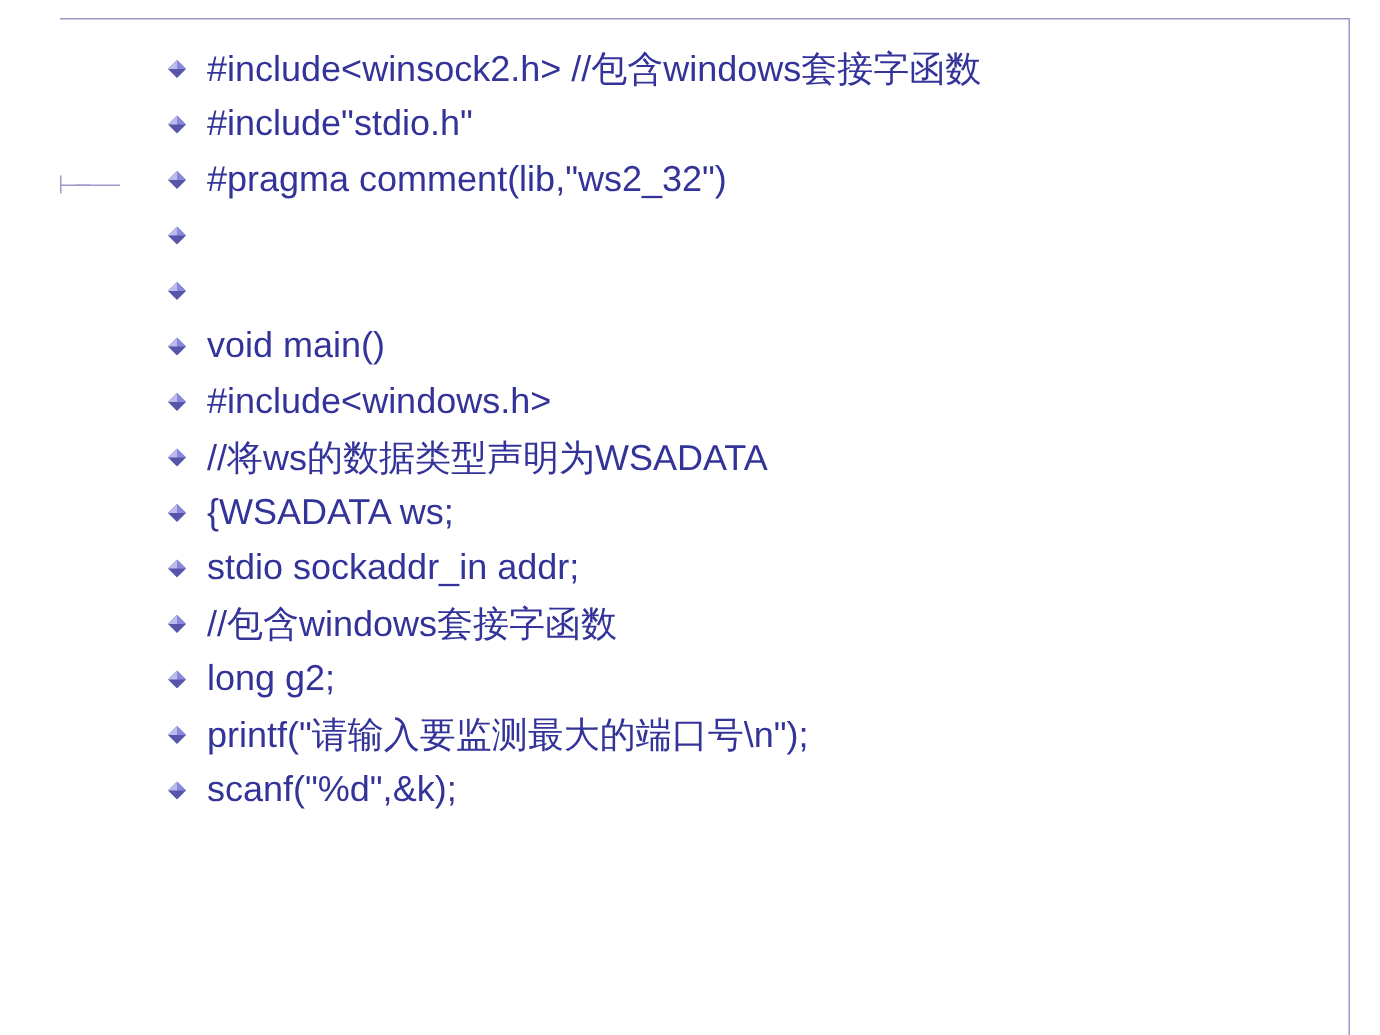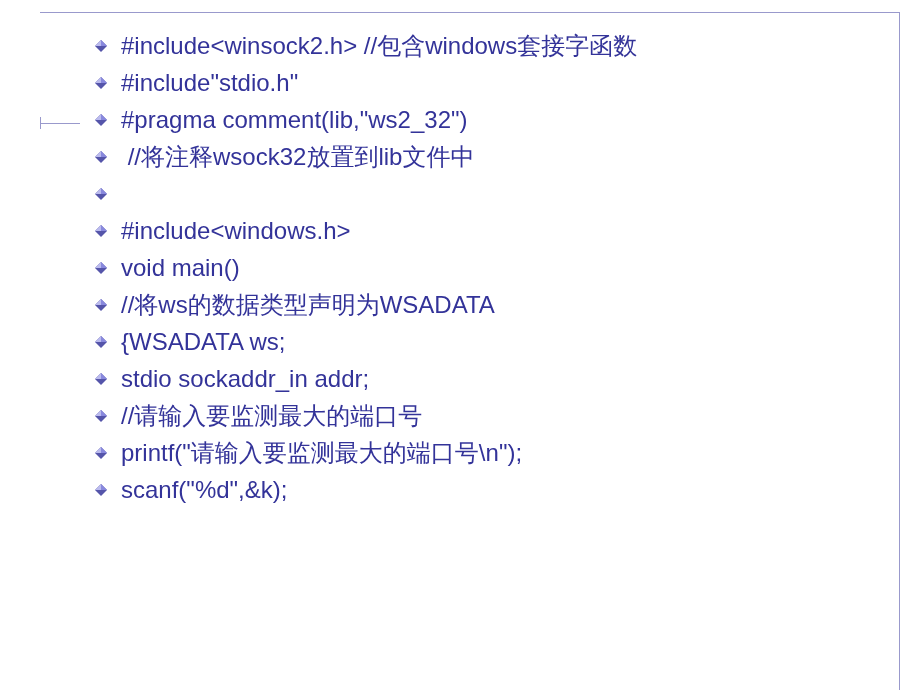--- a/index.html
+++ b/index.html
@@ -51,21 +51,21 @@
     position: absolute;
     left: 50px;
     top: 123px;
     width: 30px;
     height: 1px;
     background: #9999cc;
   }
   .content {
     position: absolute;
     top: 27px;
-    left: 95px;
+    left: 112px;
     right: 30px;
   }
   .line {
     display: flex;
     align-items: center;
     height: 37px;
     font-size: 24px;
     color: #333399;
   }
   .bullet {
@@ -125,59 +125,58 @@
     <span class="text">#pragma comment(lib,"ws2_32")</span>
   </div>
   <div class="line">
     <span class="bullet">
       <svg width="12" height="12" viewBox="0 0 12 12">
           <polygon points="6,0 12,6 6,12 0,6" fill="#5555aa"></polygon>
           <polygon points="6,0 12,6 6,6" fill="#8888dd"></polygon>
           <polygon points="6,0 0,6 6,6" fill="#bbbbee"></polygon>
         </svg>
     </span>
-    <span class="text"> //将注释wsock32放置到lib文件中</span>
-  </div>
-  <div class="line">
-    <span class="bullet">
-      <svg width="12" height="12" viewBox="0 0 12 12">
-          <polygon points="6,0 12,6 6,12 0,6" fill="#5555aa"></polygon>
-          <polygon points="6,0 12,6 6,6" fill="#8888dd"></polygon>
-          <polygon points="6,0 0,6 6,6" fill="#bbbbee"></polygon>
-        </svg>
-    </span>
+  </div>
+  <div class="line">
+    <span class="bullet">
+      <svg width="12" height="12" viewBox="0 0 12 12">
+          <polygon points="6,0 12,6 6,12 0,6" fill="#5555aa"></polygon>
+          <polygon points="6,0 12,6 6,6" fill="#8888dd"></polygon>
+          <polygon points="6,0 0,6 6,6" fill="#bbbbee"></polygon>
+        </svg>
+    </span>
+  </div>
+  <div class="line">
+    <span class="bullet">
+      <svg width="12" height="12" viewBox="0 0 12 12">
+          <polygon points="6,0 12,6 6,12 0,6" fill="#5555aa"></polygon>
+          <polygon points="6,0 12,6 6,6" fill="#8888dd"></polygon>
+          <polygon points="6,0 0,6 6,6" fill="#bbbbee"></polygon>
+        </svg>
+    </span>
+    <span class="text">void main()</span>
   </div>
   <div class="line">
     <span class="bullet">
       <svg width="12" height="12" viewBox="0 0 12 12">
           <polygon points="6,0 12,6 6,12 0,6" fill="#5555aa"></polygon>
           <polygon points="6,0 12,6 6,6" fill="#8888dd"></polygon>
           <polygon points="6,0 0,6 6,6" fill="#bbbbee"></polygon>
         </svg>
     </span>
     <span class="text">#include&lt;windows.h&gt;</span>
   </div>
   <div class="line">
     <span class="bullet">
       <svg width="12" height="12" viewBox="0 0 12 12">
           <polygon points="6,0 12,6 6,12 0,6" fill="#5555aa"></polygon>
           <polygon points="6,0 12,6 6,6" fill="#8888dd"></polygon>
           <polygon points="6,0 0,6 6,6" fill="#bbbbee"></polygon>
         </svg>
     </span>
-    <span class="text">void main()</span>
-  </div>
-  <div class="line">
-    <span class="bullet">
-      <svg width="12" height="12" viewBox="0 0 12 12">
-          <polygon points="6,0 12,6 6,12 0,6" fill="#5555aa"></polygon>
-          <polygon points="6,0 12,6 6,6" fill="#8888dd"></polygon>
-          <polygon points="6,0 0,6 6,6" fill="#bbbbee"></polygon>
-        </svg>
-    </span>
     <span class="text">//将ws的数据类型声明为WSADATA</span>
   </div>
   <div class="line">
     <span class="bullet">
       <svg width="12" height="12" viewBox="0 0 12 12">
           <polygon points="6,0 12,6 6,12 0,6" fill="#5555aa"></polygon>
           <polygon points="6,0 12,6 6,6" fill="#8888dd"></polygon>
           <polygon points="6,0 0,6 6,6" fill="#bbbbee"></polygon>
         </svg>
     </span>
@@ -194,21 +193,31 @@
     <span class="text">stdio sockaddr_in addr;</span>
   </div>
   <div class="line">
     <span class="bullet">
       <svg width="12" height="12" viewBox="0 0 12 12">
           <polygon points="6,0 12,6 6,12 0,6" fill="#5555aa"></polygon>
           <polygon points="6,0 12,6 6,6" fill="#8888dd"></polygon>
           <polygon points="6,0 0,6 6,6" fill="#bbbbee"></polygon>
         </svg>
     </span>
-    <span class="text">//请输入要监测最大的端口号</span>
+    <span class="text">//包含windows套接字函数</span>
+  </div>
+  <div class="line">
+    <span class="bullet">
+      <svg width="12" height="12" viewBox="0 0 12 12">
+          <polygon points="6,0 12,6 6,12 0,6" fill="#5555aa"></polygon>
+          <polygon points="6,0 12,6 6,6" fill="#8888dd"></polygon>
+          <polygon points="6,0 0,6 6,6" fill="#bbbbee"></polygon>
+        </svg>
+    </span>
+    <span class="text">long g2;</span>
   </div>
   <div class="line">
     <span class="bullet">
       <svg width="12" height="12" viewBox="0 0 12 12">
           <polygon points="6,0 12,6 6,12 0,6" fill="#5555aa"></polygon>
           <polygon points="6,0 12,6 6,6" fill="#8888dd"></polygon>
           <polygon points="6,0 0,6 6,6" fill="#bbbbee"></polygon>
         </svg>
     </span>
     <span class="text">printf("请输入要监测最大的端口号\n");</span>

